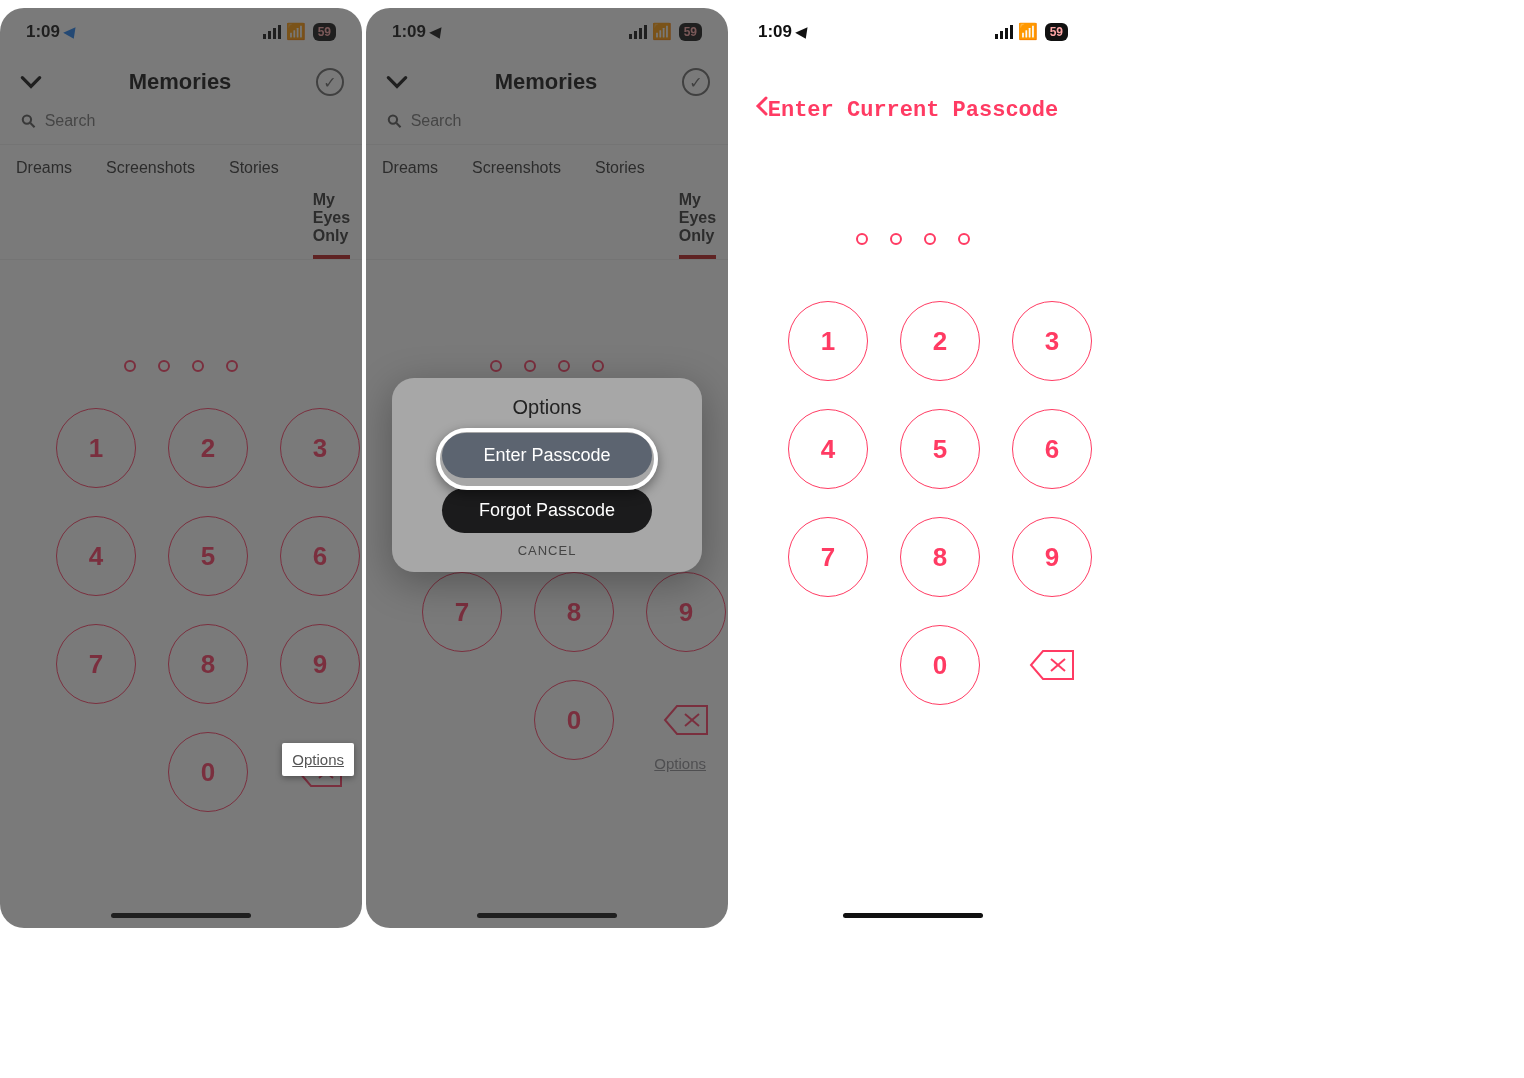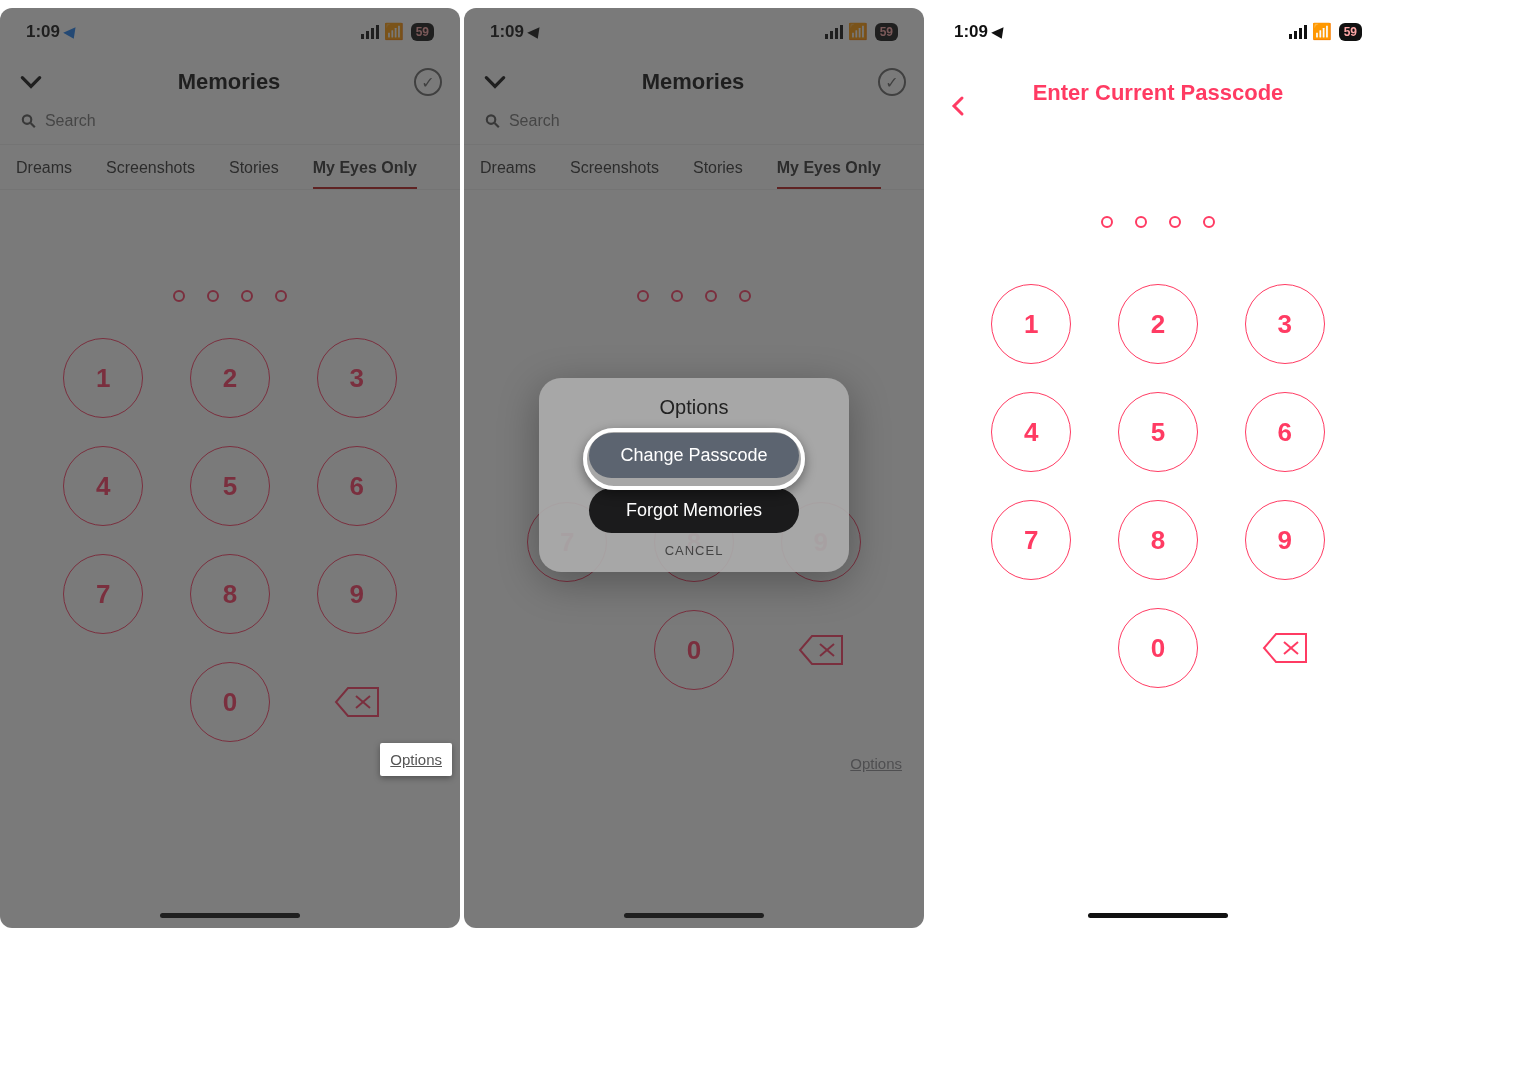--- a/index.html
+++ b/index.html
@@ -4,25 +4,25 @@
 <style>
   * { box-sizing: border-box; margin: 0; padding: 0; }
   body {
     width: 1524px;
     height: 1078px;
     display: flex;
     background: #fff;
     font-family: -apple-system, BlinkMacSystemFont, "Helvetica Neue", Arial, sans-serif;
   }
   .phone {
-    width: 460px;
+    width: 362px;
     height: 920px;
     margin: 8px 0 0 0;
     position: relative;
-    border-radius: 12px;
+    border-radius: 24px;
     overflow: hidden;
     background: #fff;
   }
   .phone + .phone { margin-left: 4px; }
   .phone.dim { background: #fff; }
   .phone.dim::after {
     content: "";
     position: absolute;
     inset: 0;
     background: rgba(40,40,40,0.62);
@@ -82,21 +82,21 @@
   .search-field input {
     border:none; outline:none; background:transparent;
     font-size:16px; color:#777; width:100%;
   }
   
   .tabs {
     display:flex; gap:34px; padding: 14px 16px 0; font-size:16px; color:#333;
     border-bottom:1px solid rgba(0,0,0,0.06);
   }
   .tab { padding-bottom:10px; }
-  .tab.active { font-weight:700; border-bottom:2px solid #b91c1c; }
+  .tab.active { font-weight:700; border-bottom:4px solid #b91c1c;margin-top:32px; }
   
   .passcode-title { text-align:center; color:#FF3B63; font-size:22px; font-weight:600; margin-top:30px;}
   .pin-dots { display:flex; gap:22px; justify-content:center; margin:42px 0 36px;}
   .pin-dot { width:12px; height:12px; border:2px solid #FF3B63; border-radius:50%; }
   .keypad { display:grid; grid-template-columns: repeat(3, 1fr); gap:28px 32px; padding:0 56px; }
   .key {
     width:80px; height:80px; border:1.5px solid #FF3B63; border-radius:50%;
     display:flex; align-items:center; justify-content:center;
     margin:0 auto;
     font-size:26px; font-weight:600; color:#FF3B63;
@@ -299,22 +299,22 @@
           <line x1="22" y1="12" x2="36" y2="24"></line>
           <line x1="36" y1="12" x2="22" y2="24"></line>
         </svg>
     </div>
   </div>
 
   <span class="options-link" style="bottom:156px;">Options</span>
 
   <div class="modal">
     <div class="modal-title">Options</div>
-    <div class="modal-btn primary">Change Passcode</div>
-    <div class="modal-btn secondary">Forgot Memories</div>
+    <div class="modal-btn primary">Enter Passcode</div>
+    <div class="modal-btn secondary">Forgot Passcode</div>
     <div class="modal-cancel">CANCEL</div>
   </div>
   <div class="highlight-frame"></div>
 
   <div class="home-indicator"></div>
 </div>
 
 <div class="phone phone3">
   <div class="statusbar">
     <div class="status-left">
@@ -331,21 +331,21 @@
       <span class="wifi-icon">📶</span>
       <span class="battery-badge">59</span>
     </div>
   </div>
 
   <span class="back-chevron">
     <svg viewBox="0 0 24 24" fill="none" stroke="#FF3B63" stroke-width="3" stroke-linecap="round">
         <polyline points="16,4 8,12 16,20"></polyline>
       </svg>
   </span>
-  <div class="passcode-title" style="margin-top:24px;">Enter Current Passcode</div>
+  <div class="passcode-title" style="margin-top:42px;font-family:Liberation Mono, monospace;">Enter Current Passcode</div>
 
   <div class="pin-dots">
     <span class="pin-dot"></span>
     <span class="pin-dot"></span>
     <span class="pin-dot"></span>
     <span class="pin-dot"></span>
   </div>
 
   <div class="keypad">
     <div class="key">1</div>

